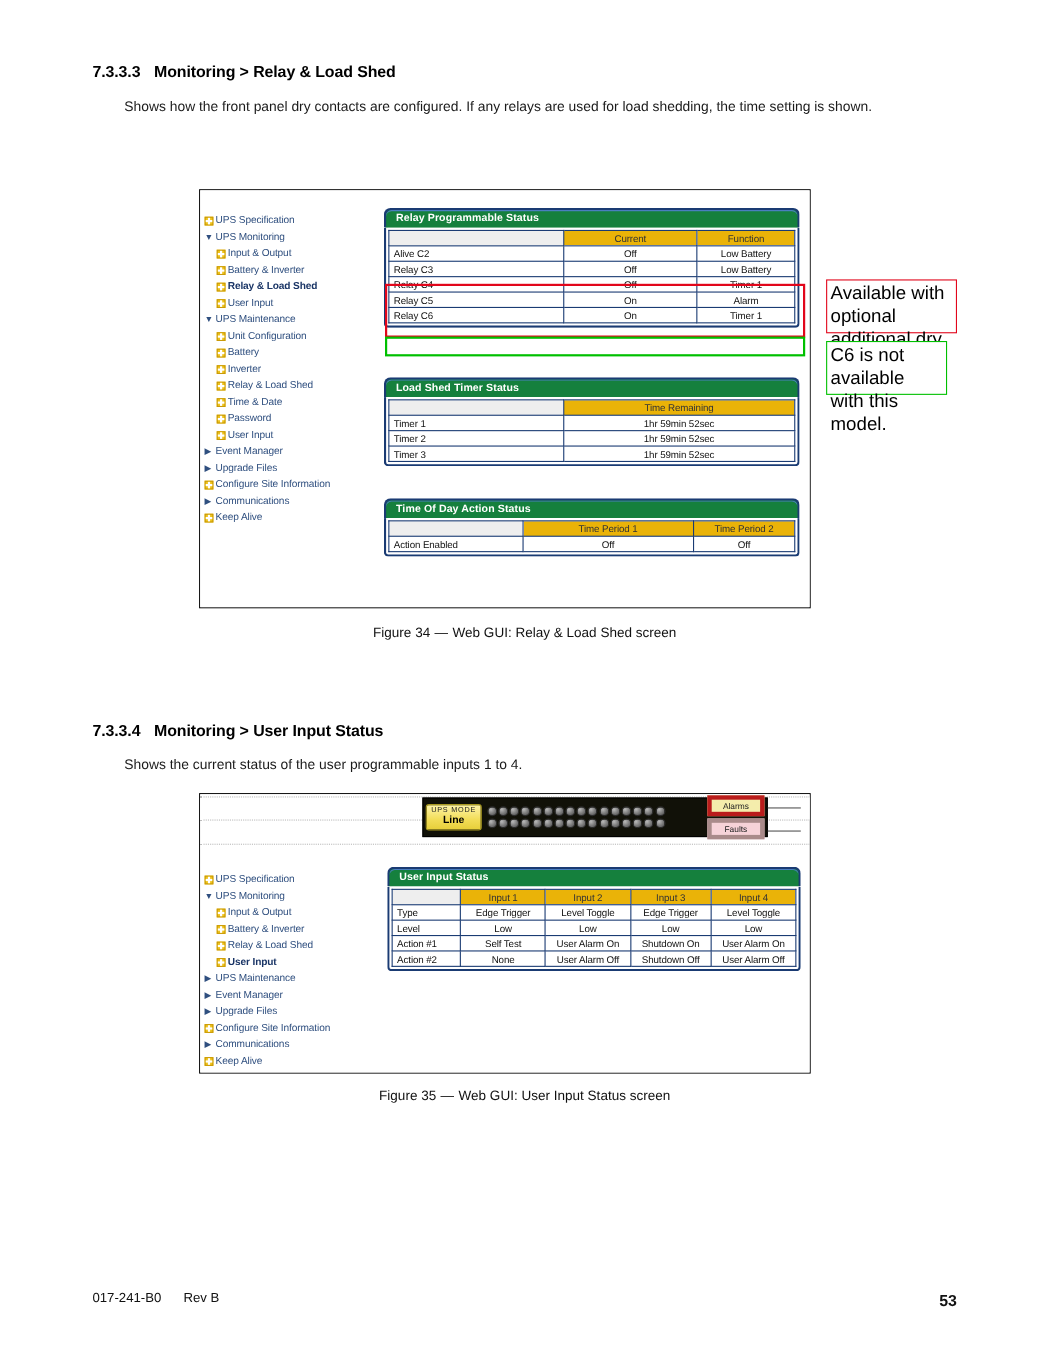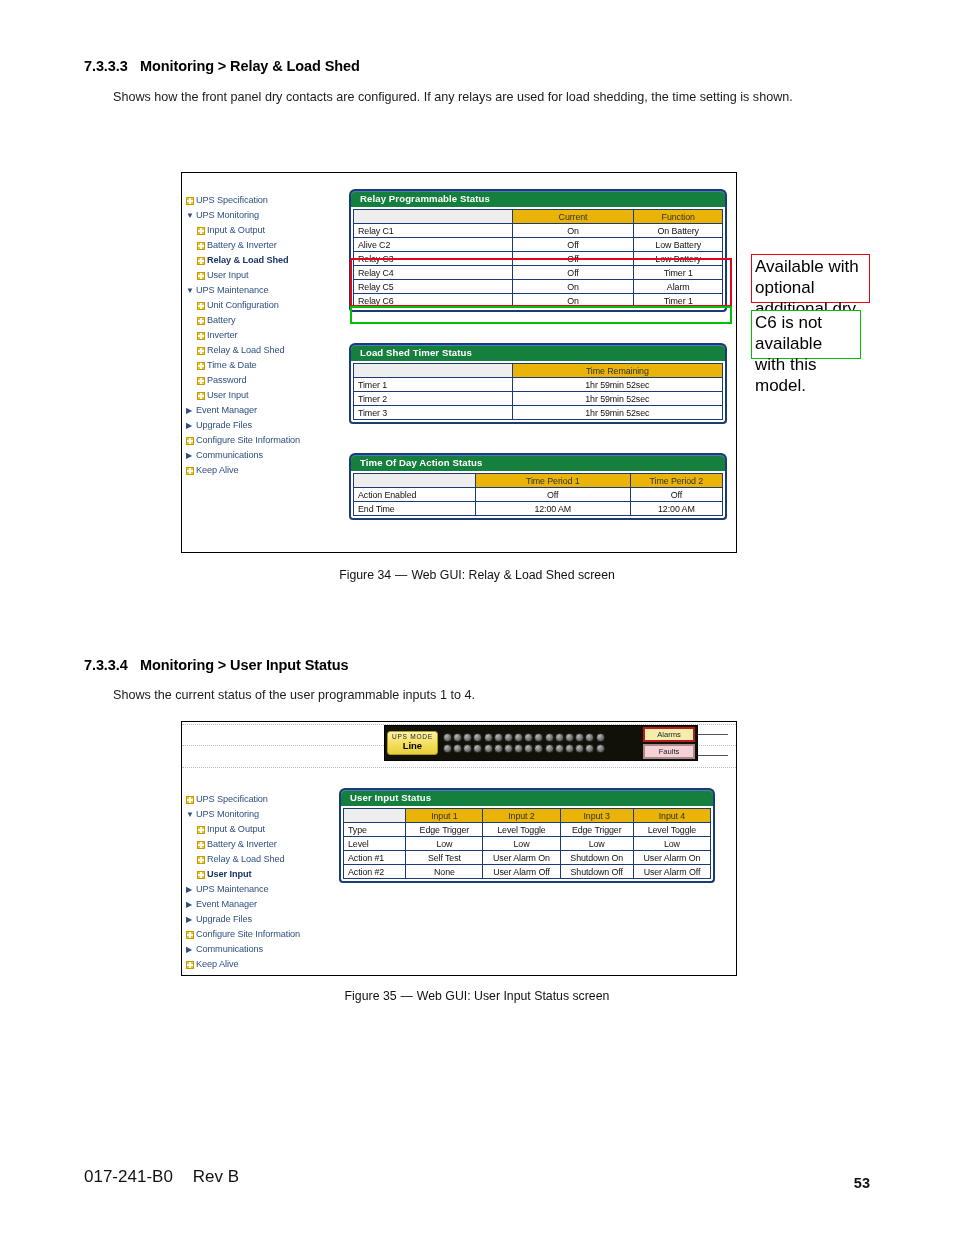--- a/index.html
+++ b/index.html
@@ -32,21 +32,21 @@
   .fig-caption {
     position: absolute;
     width: 100%;
     text-align: center;
     font-size: 12.3px;
     color: #111;
   }
   .fig-caption .dash { padding: 0 4px; }
   .footer-left {
     position:absolute; left:84px; bottom:48px;
-    font-size:17px; color:#111; white-space:nowrap;
+    font-size:12px; color:#111; white-space:nowrap;
   }
   .footer-left .rev { padding-left: 20px; }
   .footer-right {
     position:absolute; right:84px; bottom:44px;
     font-size:14.5px; font-weight:bold; color:#111;
   }
 
   
   .shot {
     position: absolute;
@@ -172,21 +172,21 @@
   .ledrow { display:flex; gap:1.2px; }
   .led {
     width:9px; height:9px; border-radius:50%;
     background: radial-gradient(circle at 32% 28%, #b9b9b9, #787878 55%, #4a4a4a 100%);
     border:0.5px solid #2c2c2c;
     flex:0 0 auto;
   }
   .af { display:flex; flex-direction:column; gap:2px; margin-right:2px; flex:0 0 auto; }
   .afbox {
     font-size:7.6px; text-align:center;
-    border:2px solid #b91c1c; padding:1px 0 1px 0; width:52px;
+    border:4px solid #b91c1c; padding:1px 0 1px 0; width:52px;
     color:#222;
   }
   .afbox.alarms { background:#f4edac; }
   .afbox.faults { background:#f6d2d8; border-color:#a98a8a; }
   .af-line { position:absolute; border-top:1px solid #555; }
 </style>
 </head>
 <body>
 
 <div class="sec-head" style="left:84px; top:58px;">
@@ -284,25 +284,20 @@
         <table class="grid" id="relay-table">
             <thead>
               <tr>
                 <th class="blank" style="width: 43%;"></th>
                 <th style="width: 33%;">Current</th>
                 <th style="width: 24%;">Function</th>
               </tr>
             </thead>
             <tbody>
               <tr>
-                <td class="lbl">Relay C1</td>
-                <td class="val">On</td>
-                <td class="val">On Battery</td>
-              </tr>
-              <tr>
                 <td class="lbl">Alive C2</td>
                 <td class="val">Off</td>
                 <td class="val">Low Battery</td>
               </tr>
               <tr>
                 <td class="lbl">Relay C3</td>
                 <td class="val">Off</td>
                 <td class="val">Low Battery</td>
               </tr>
               <tr>
@@ -369,25 +364,20 @@
                 <th class="blank" style="width: 33%;"></th>
                 <th style="width: 42%;">Time Period 1</th>
                 <th style="width: 25%;">Time Period 2</th>
               </tr>
             </thead>
             <tbody>
               <tr>
                 <td class="lbl">Action Enabled</td>
                 <td class="val">Off</td>
                 <td class="val">Off</td>
-              </tr>
-              <tr>
-                <td class="lbl">End Time</td>
-                <td class="val">12:00 AM</td>
-                <td class="val">12:00 AM</td>
               </tr>
             </tbody>
           </table>
       </div>
     </div>
 
   </div>
 </div>
 
 <div class="callout red" style="left:751px; top:254px; width:119px; height:49px;">Available with optional additional dry contacts.</div>
@@ -503,21 +493,21 @@
         <div class="nav-item" style="height: 15px; padding-left: 0px;">
           <span class="tri">▶</span>
           <span>Communications</span>
         </div>
         <div class="nav-item" style="height: 15px; padding-left: 0px;">
           <span class="nav-ico"></span>
           <span>Keep Alive</span>
         </div>
       </div>
 
-    <div class="panel" style="left:157px; top:66px; width:376px;">
+    <div class="panel" style="left:170px; top:66px; width:376px;">
       <div class="panel-hd-wrap">
         <div class="panel-hd">User Input Status</div>
       </div>
       <div class="panel-wrap">
         <table class="grid" id="userinput-table">
             <thead>
               <tr>
                 <th class="blank" style="width: 17%;"></th>
                 <th style="width: 21%;">Input 1</th>
                 <th style="width: 21%;">Input 2</th>

